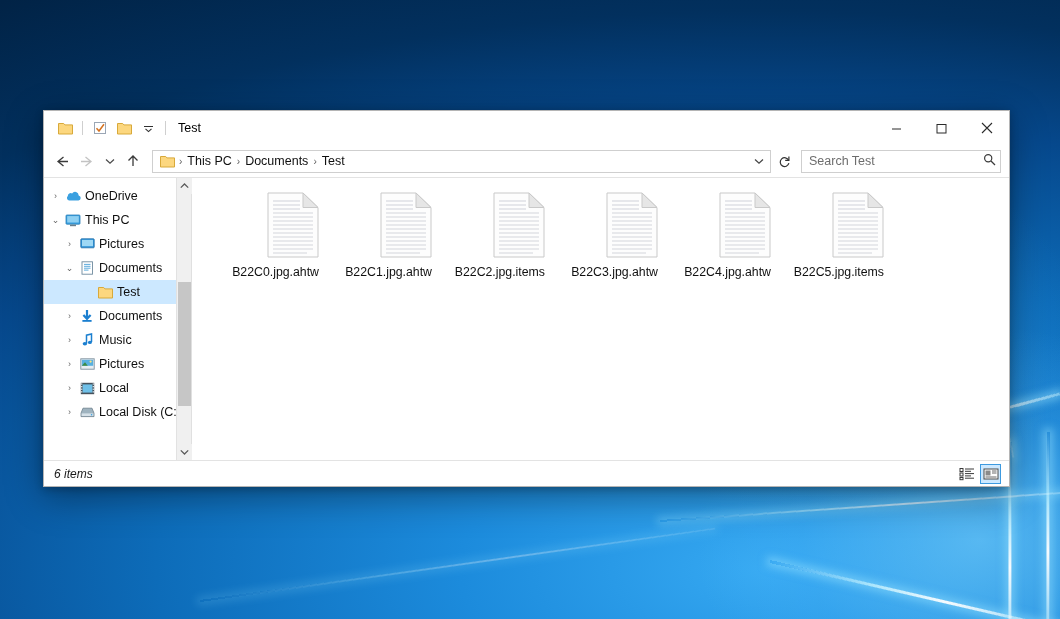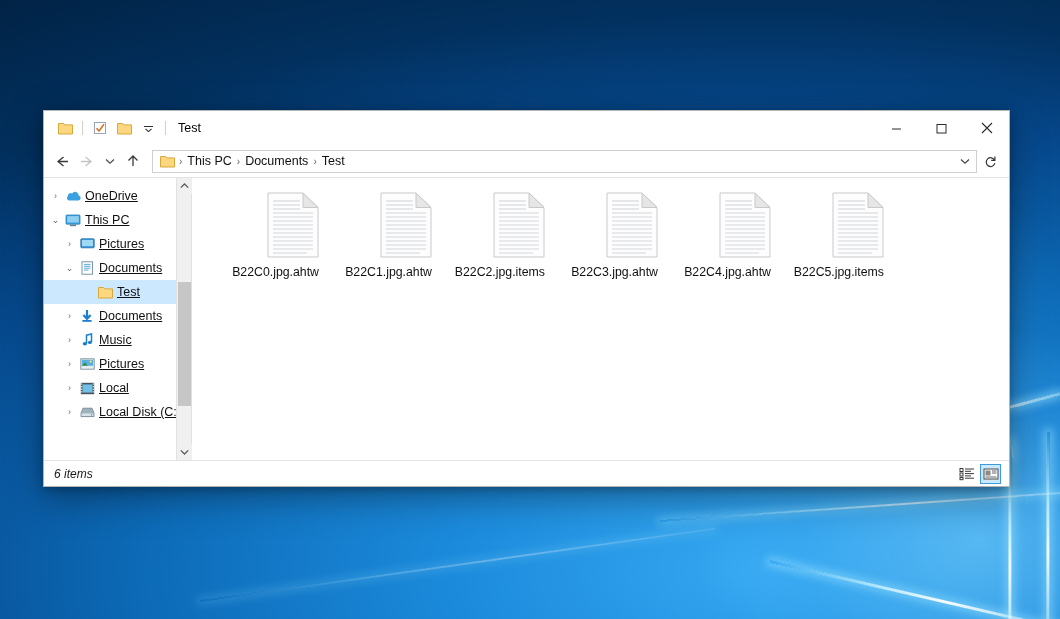--- a/index.html
+++ b/index.html
@@ -163,21 +163,21 @@
   }
   .tnode.sel { background: #cce8ff; }
   .tnode .twist {
     width: 15px; min-width: 15px; text-align: center;
     color: #646464; font-size: 9px;
   }
   .tnode .ticon {
     width: 20px; min-width: 20px;
     display: flex; align-items: center; justify-content: center;
   }
-  .tnode .tlabel { padding-left: 2px; text-decoration: underline; }
+  .tnode .tlabel { padding-left: 2px; }
   .ind1 { padding-left: 4px; }
   .ind2 { padding-left: 18px; }
   .ind3 { padding-left: 36px; }
 
   
   .navscroll {
     position: absolute; right: 0; top: 0; bottom: 0;
     width: 15px; background: #f0f0f0;
     border-left: 1px solid #e2e2e2;
     display: flex; flex-direction: column; align-items: center;
@@ -343,20 +343,29 @@
       </div>
     </div>
 
     <div class="refreshbtn">
       <svg width="13" height="13" viewBox="0 0 13 13">
         <path d="M10.6 5.2 A4.4 4.4 0 1 0 10.9 8.2" fill="none" stroke="#333" stroke-width="1.2"></path>
         <path d="M10.9 1.6 V5.4 H7.2" fill="none" stroke="#333" stroke-width="1.2"></path>
       </svg>
     </div>
 
+    <div class="searchbox">
+      <div class="search-ph">Search Test</div>
+      <div class="search-ico">
+        <svg width="13" height="13" viewBox="0 0 13 13">
+          <circle cx="5.2" cy="5.2" r="3.6" fill="none" stroke="#3b3b3b" stroke-width="1.2"></circle>
+          <path d="M8 8 L12 12" stroke="#3b3b3b" stroke-width="1.3"></path>
+        </svg>
+      </div>
+    </div>
   </div>
 
   <div class="body">
 
     <div class="navpane">
       <div class="tree">
 
         <div class="tnode ind1">
           <span class="twist">›</span>
           <span class="ticon">

